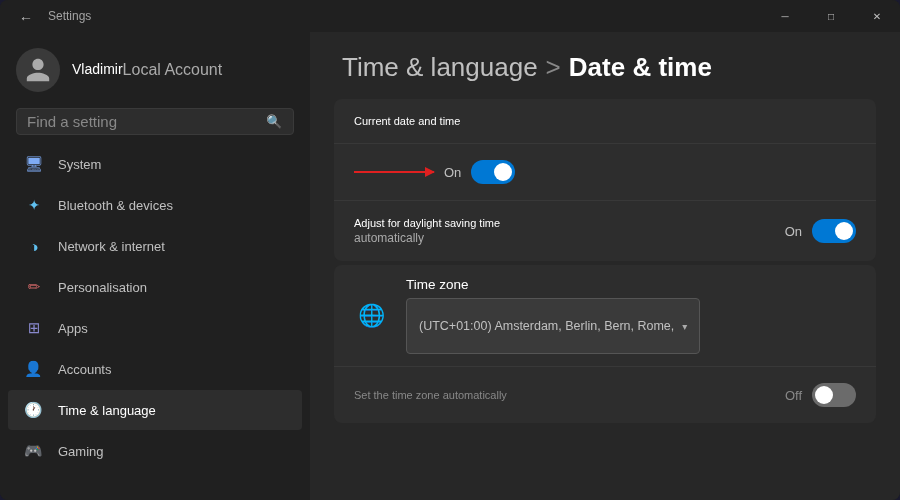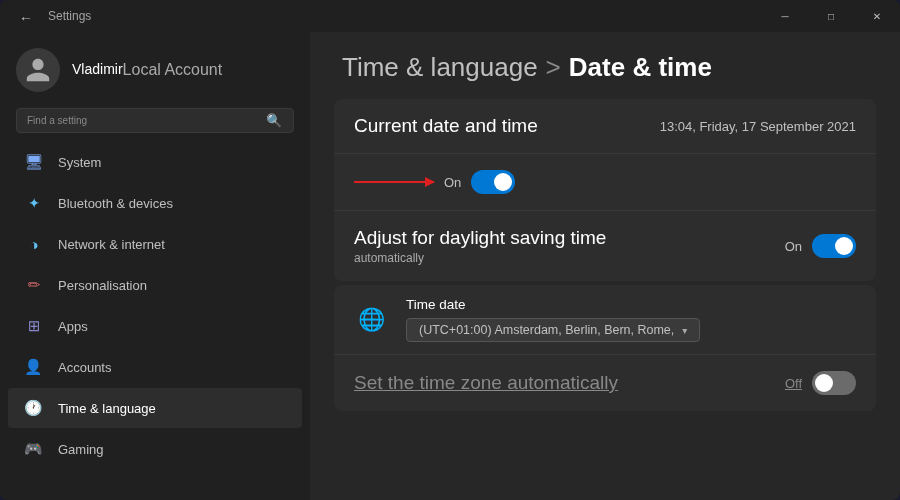--- a/index.html
+++ b/index.html
@@ -118,21 +118,21 @@
       border: 1px solid #3a3a3a;
       border-radius: 4px;
       padding: 4px 10px;
       gap: 8px;
     }
     .search-box input {
       background: none;
       border: none;
       outline: none;
       color: #c0c0c0;
-      font-size: 10px;
+      font-size: 15px;
       flex: 1;
       font-family: 'Segoe UI', sans-serif;
     }
     .search-box input::placeholder { color: #888; }
     .search-icon { color: #888; font-size: 13px; }
 
     .nav-list {
       flex: 1;
       overflow-y: auto;
       overflow-x: hidden;
@@ -215,21 +215,21 @@
       display: flex;
       align-items: center;
       justify-content: space-between;
       padding: 16px 20px;
       border-bottom: 1px solid #383838;
     }
     .setting-row:last-child { border-bottom: none; }
 
     .setting-label {
       color: #ffffff;
-      font-size: 19px;
+      font-size: 11px;
     }
     .setting-sublabel {
       color: #aaaaaa;
       font-size: 12px;
       margin-top: 2px;
     }
 
     .setting-right {
       display: flex;
       align-items: center;
@@ -311,35 +311,35 @@
       color: #ffffff;
       font-size: 13.5px;
       margin-bottom: 6px;
     }
     .timezone-select {
       display: flex;
       align-items: center;
       background: #3a3a3a;
       border: 1px solid #555;
       border-radius: 4px;
-      padding: 4px 12px;
+      padding: 20px 12px;
       cursor: pointer;
       gap: 8px;
       width: fit-content;
     }
     .timezone-select-text {
       color: #c0c0c0;
       font-size: 12.5px;
     }
     .timezone-select-chevron {
       color: #aaa;
       font-size: 10px;
     }
 
-    .dim-text { color: #888; text-decoration: underline; }
+    .dim-text { color: #888; }
   </style>
 </head>
 <body>
 
 <div class="window">
 
   <div class="title-bar">
     <div class="title-bar-back">
       <span>←</span>
     </div>
@@ -428,21 +428,20 @@
           <span class="separator">&gt;</span>
           <span class="current">Date &amp; time</span>
         </div>
       </div>
 
       <div class="settings-list">
         <div class="setting-card">
 
           <div class="setting-row">
             <span class="setting-label">Current date and time</span>
-            <span class="setting-value">13:04, Friday, 17 September 2021</span>
           </div>
 
           <div class="setting-row">
             <div class="setting-right">
 
               <div class="arrow-indicator">
                 <div class="arrow-line"></div>
               </div>
               <span class="setting-value">On</span>
               <div class="toggle on">
@@ -464,21 +463,21 @@
             </div>
           </div>
         </div>
 
         <div class="setting-card">
           <div class="timezone-row">
             <div class="timezone-icon">
               🌐
             </div>
             <div class="timezone-content">
-              <div class="timezone-title">Time date</div>
+              <div class="timezone-title">Time zone</div>
               <div class="timezone-select">
                 <span class="timezone-select-text">(UTC+01:00) Amsterdam, Berlin, Bern, Rome,</span>
                 <span class="timezone-select-chevron">▾</span>
               </div>
             </div>
           </div>
 
           <div class="setting-row">
             <span class="setting-label dim-text">Set the time zone automatically</span>
             <div class="setting-right">

